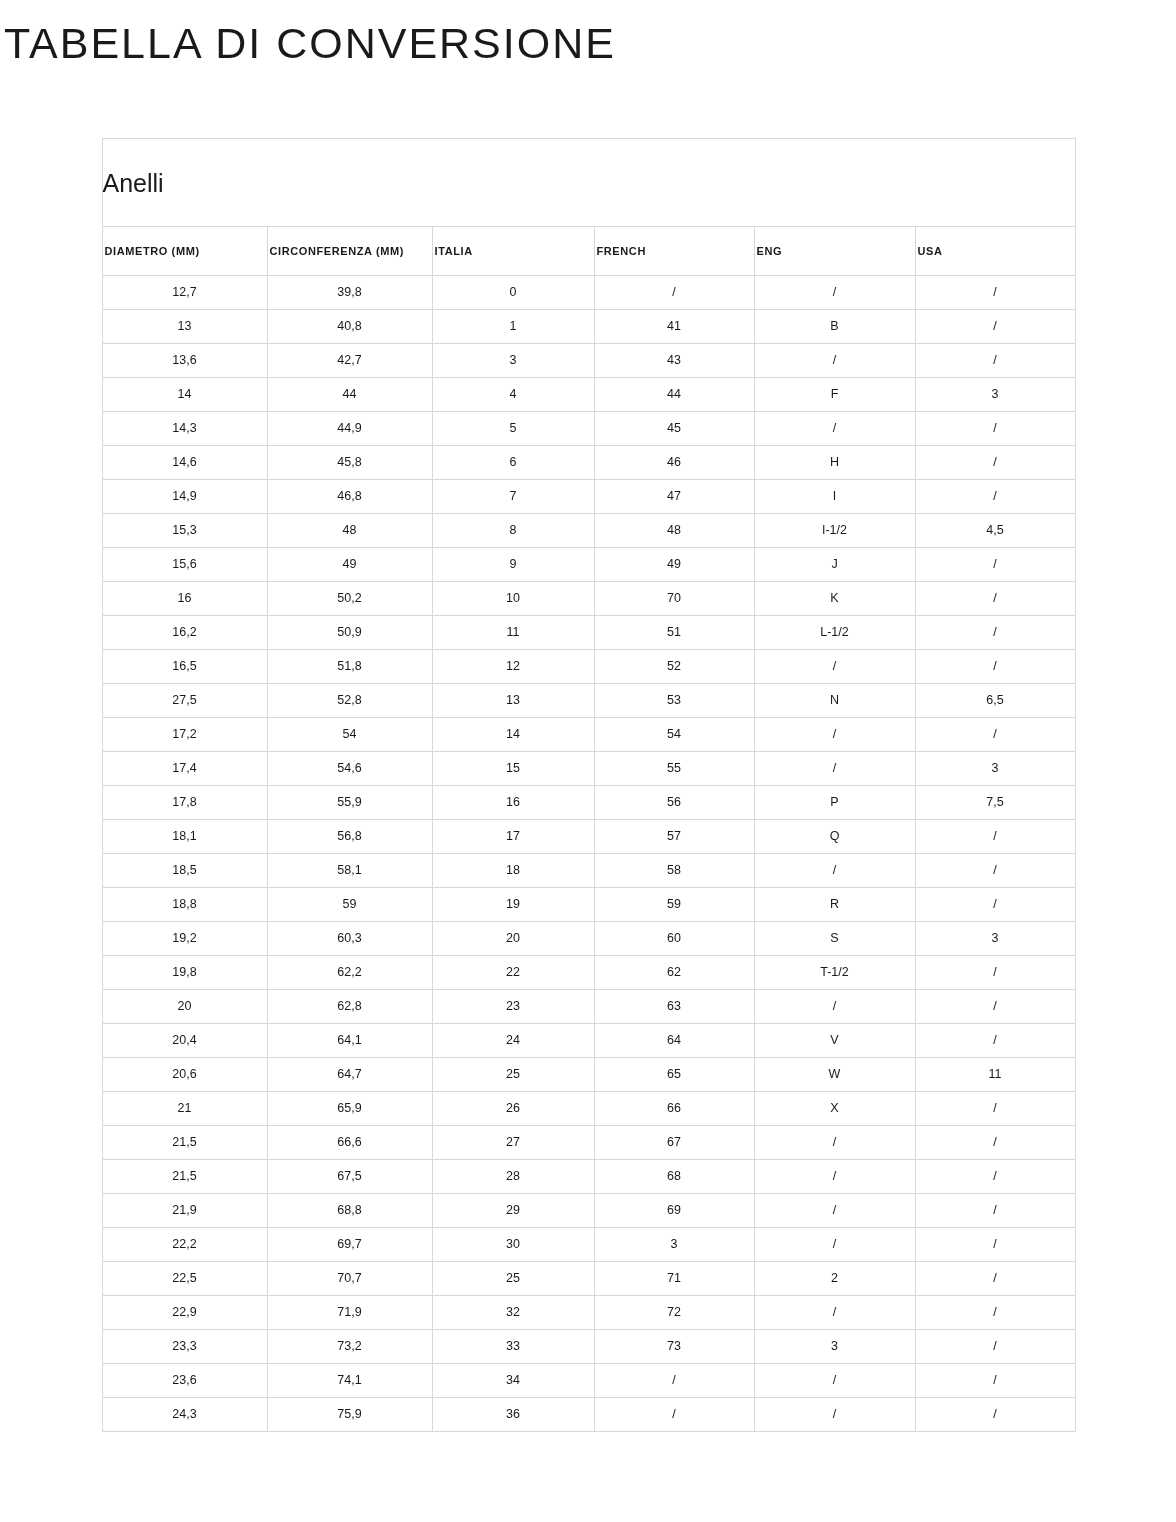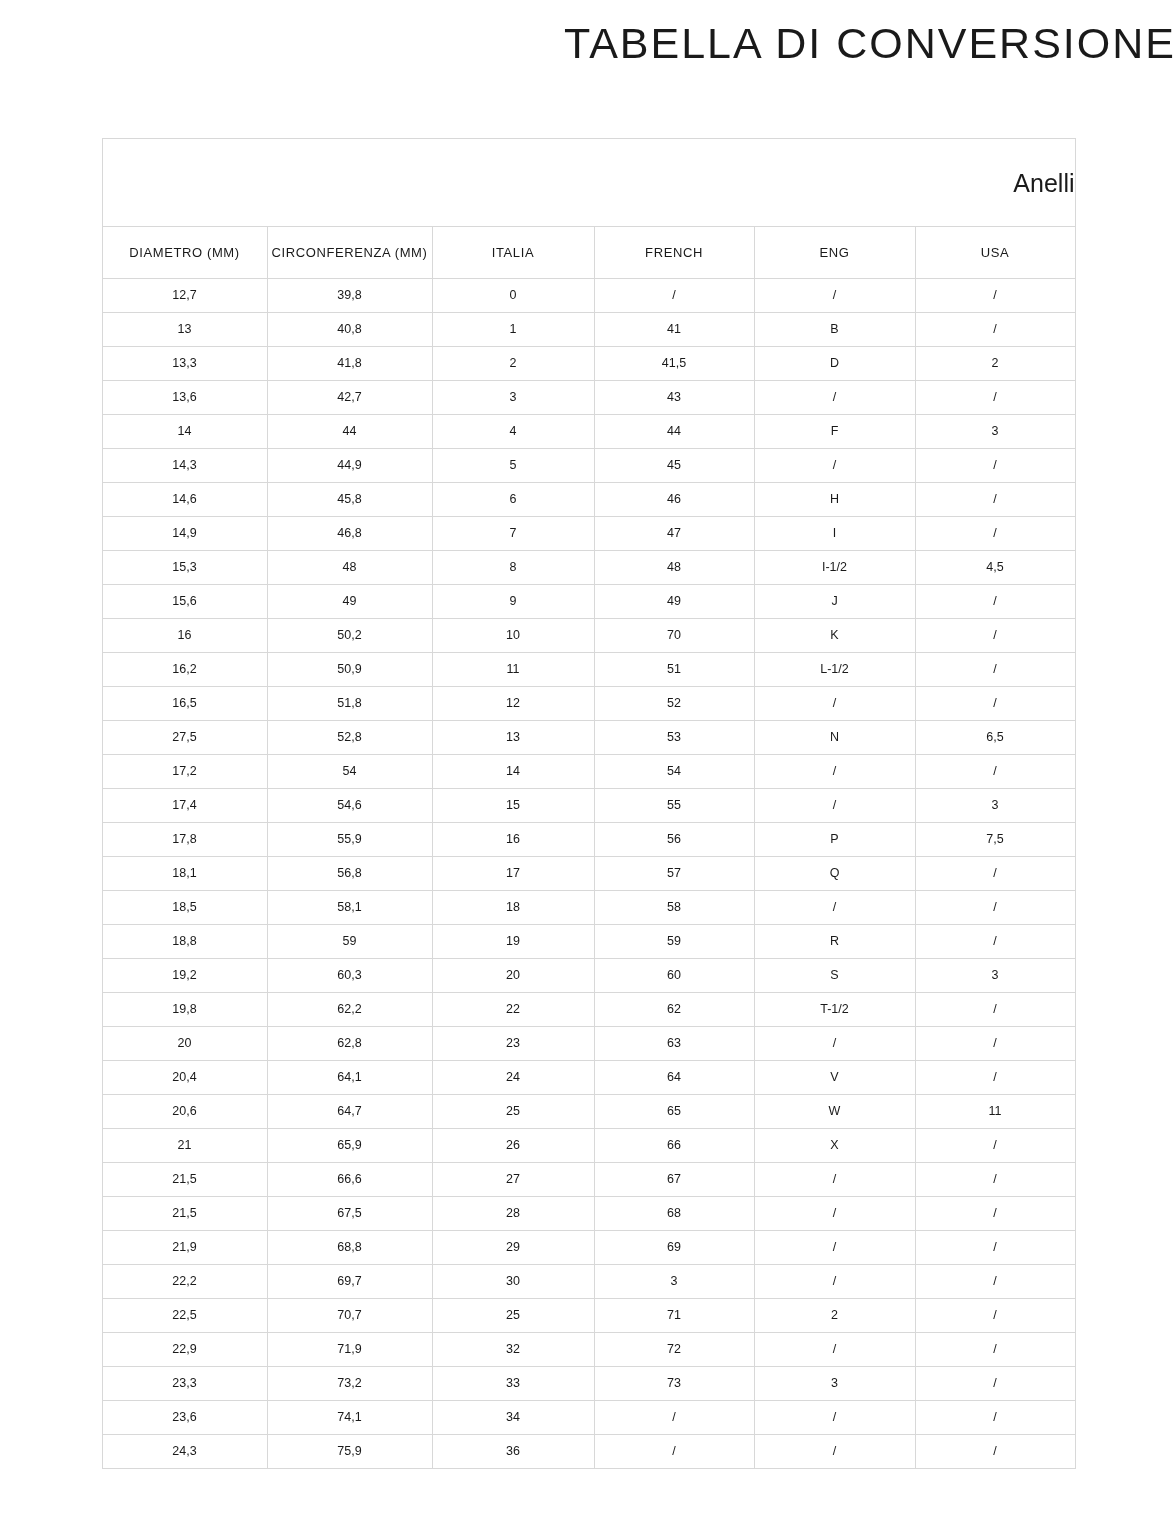--- a/index.html
+++ b/index.html
@@ -13,21 +13,21 @@
     font-family: "Liberation Sans", sans-serif;
     color: #1a1a1a;
     -webkit-font-smoothing: antialiased;
   }
   .page {
     width: 1176px;
     box-sizing: border-box;
     padding: 0;
   }
   .page-title {
-    text-align: right;
+    text-align: left;
     font-size: 43px;
     font-weight: 400;
     letter-spacing: 2px;
     color: #1a1a1a;
     margin: 18px 0 0 4px;
     padding: 0;
     line-height: 1.2;
   }
   .table-wrap {
     margin: 68px auto 0 auto;
@@ -35,32 +35,31 @@
   }
   table.conv {
     border-collapse: collapse;
     width: 100%;
     table-layout: fixed;
     border: 1px solid #d8d8d8;
   }
   .caption-row td {
     border: 1px solid #d8d8d8;
     border-top: none;
-    text-align: right;
+    text-align: left;
     font-size: 25px;
     font-weight: 400;
     padding: 30px 0 28px 0;
     color: #1a1a1a;
   }
   .head-row td {
     border: 1px solid #d8d8d8;
-    text-align: center;
-    font-size: 13px;
+    font-size: 11px;
     letter-spacing: 0.6px;
-    font-weight: 400;
+    font-weight: 700;
     padding: 18px 2px 18px 2px;
     color: #1a1a1a;
   }
   tbody tr td {
     border: 1px solid #d8d8d8;
     text-align: center;
     font-size: 12.5px;
     font-weight: 400;
     padding: 9.5px 2px;
     color: #1a1a1a;
@@ -113,28 +112,20 @@
           </tr>
           <tr>
             <td>13</td>
             <td>40,8</td>
             <td>1</td>
             <td>41</td>
             <td>B</td>
             <td>/</td>
           </tr>
           <tr>
-            <td>13,3</td>
-            <td>41,8</td>
-            <td>2</td>
-            <td>41,5</td>
-            <td>D</td>
-            <td>2</td>
-          </tr>
-          <tr>
             <td>13,6</td>
             <td>42,7</td>
             <td>3</td>
             <td>43</td>
             <td>/</td>
             <td>/</td>
           </tr>
           <tr>
             <td>14</td>
             <td>44</td>

